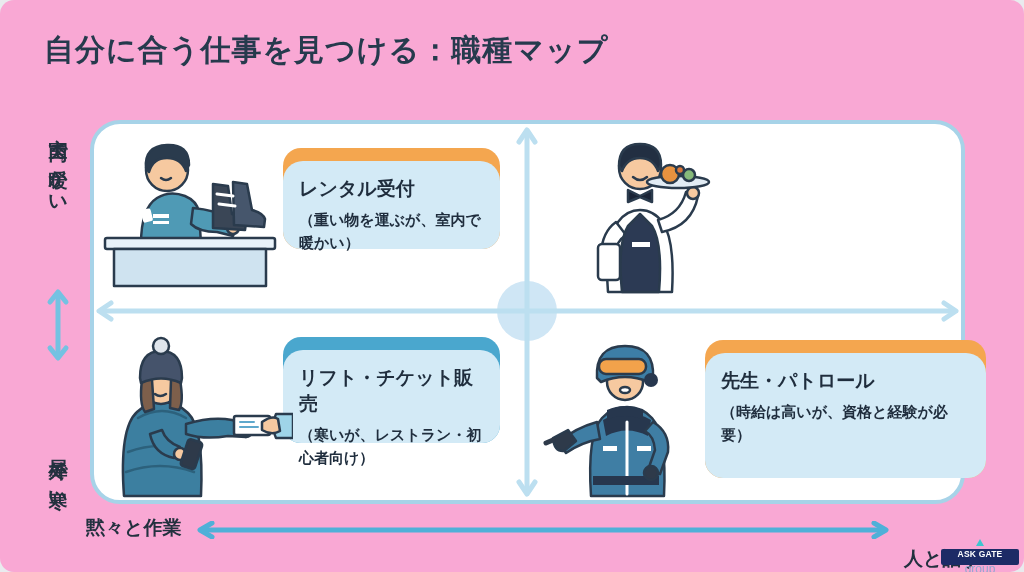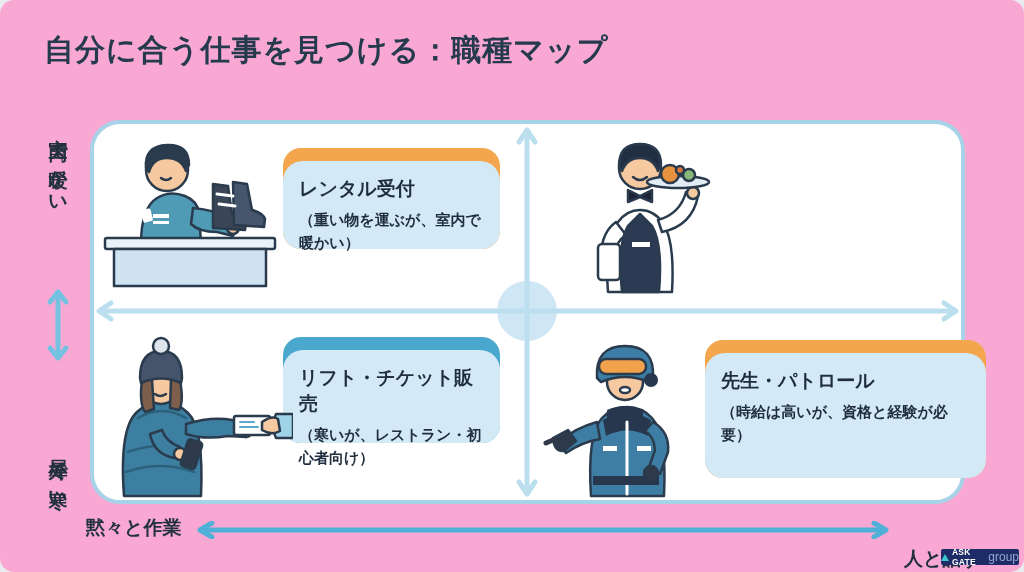--- a/index.html
+++ b/index.html
@@ -26,21 +26,21 @@
   .x-left{position:absolute;left:86px;top:515px;font-size:19px;font-weight:bold;color:#23313f;}
   .x-right{position:absolute;left:904px;top:546px;font-size:19px;font-weight:bold;color:#23313f;}
   .x-arrow{position:absolute;left:190px;top:521px;}
 
   .illus{position:absolute;}
   .illus-tl{left:101px;top:126px;}
   .illus-tr{left:558px;top:130px;}
   .illus-bl{left:98px;top:330px;}
   .illus-br{left:541px;top:326px;}
 
-  .logo{position:absolute;left:941px;top:549px;width:78px;height:16px;background:#1d2b66;border-radius:2px;display:flex;align-items:center;justify-content:center;gap:3px;}
+  .logo{position:absolute;left:941px;top:549px;width:78px;height:16px;background:#1d2b66;border-radius:2px;display:flex;align-items:center;justify-content:center;gap:3px;flex-direction:column;}
   .logo-tri{width:0;height:0;border-left:4px solid transparent;border-right:4px solid transparent;border-bottom:7px solid #3fc6cf;}
   .logo-brand{color:#ffffff;font-size:8.5px;font-weight:bold;letter-spacing:.2px;}
   .logo-suffix{color:#93a7cf;font-size:12px;}
 </style>
 </head>
 <body>
 
 <div class="slide">
 
   <div class="title">自分に合う仕事を見つける：職種マップ</div>

